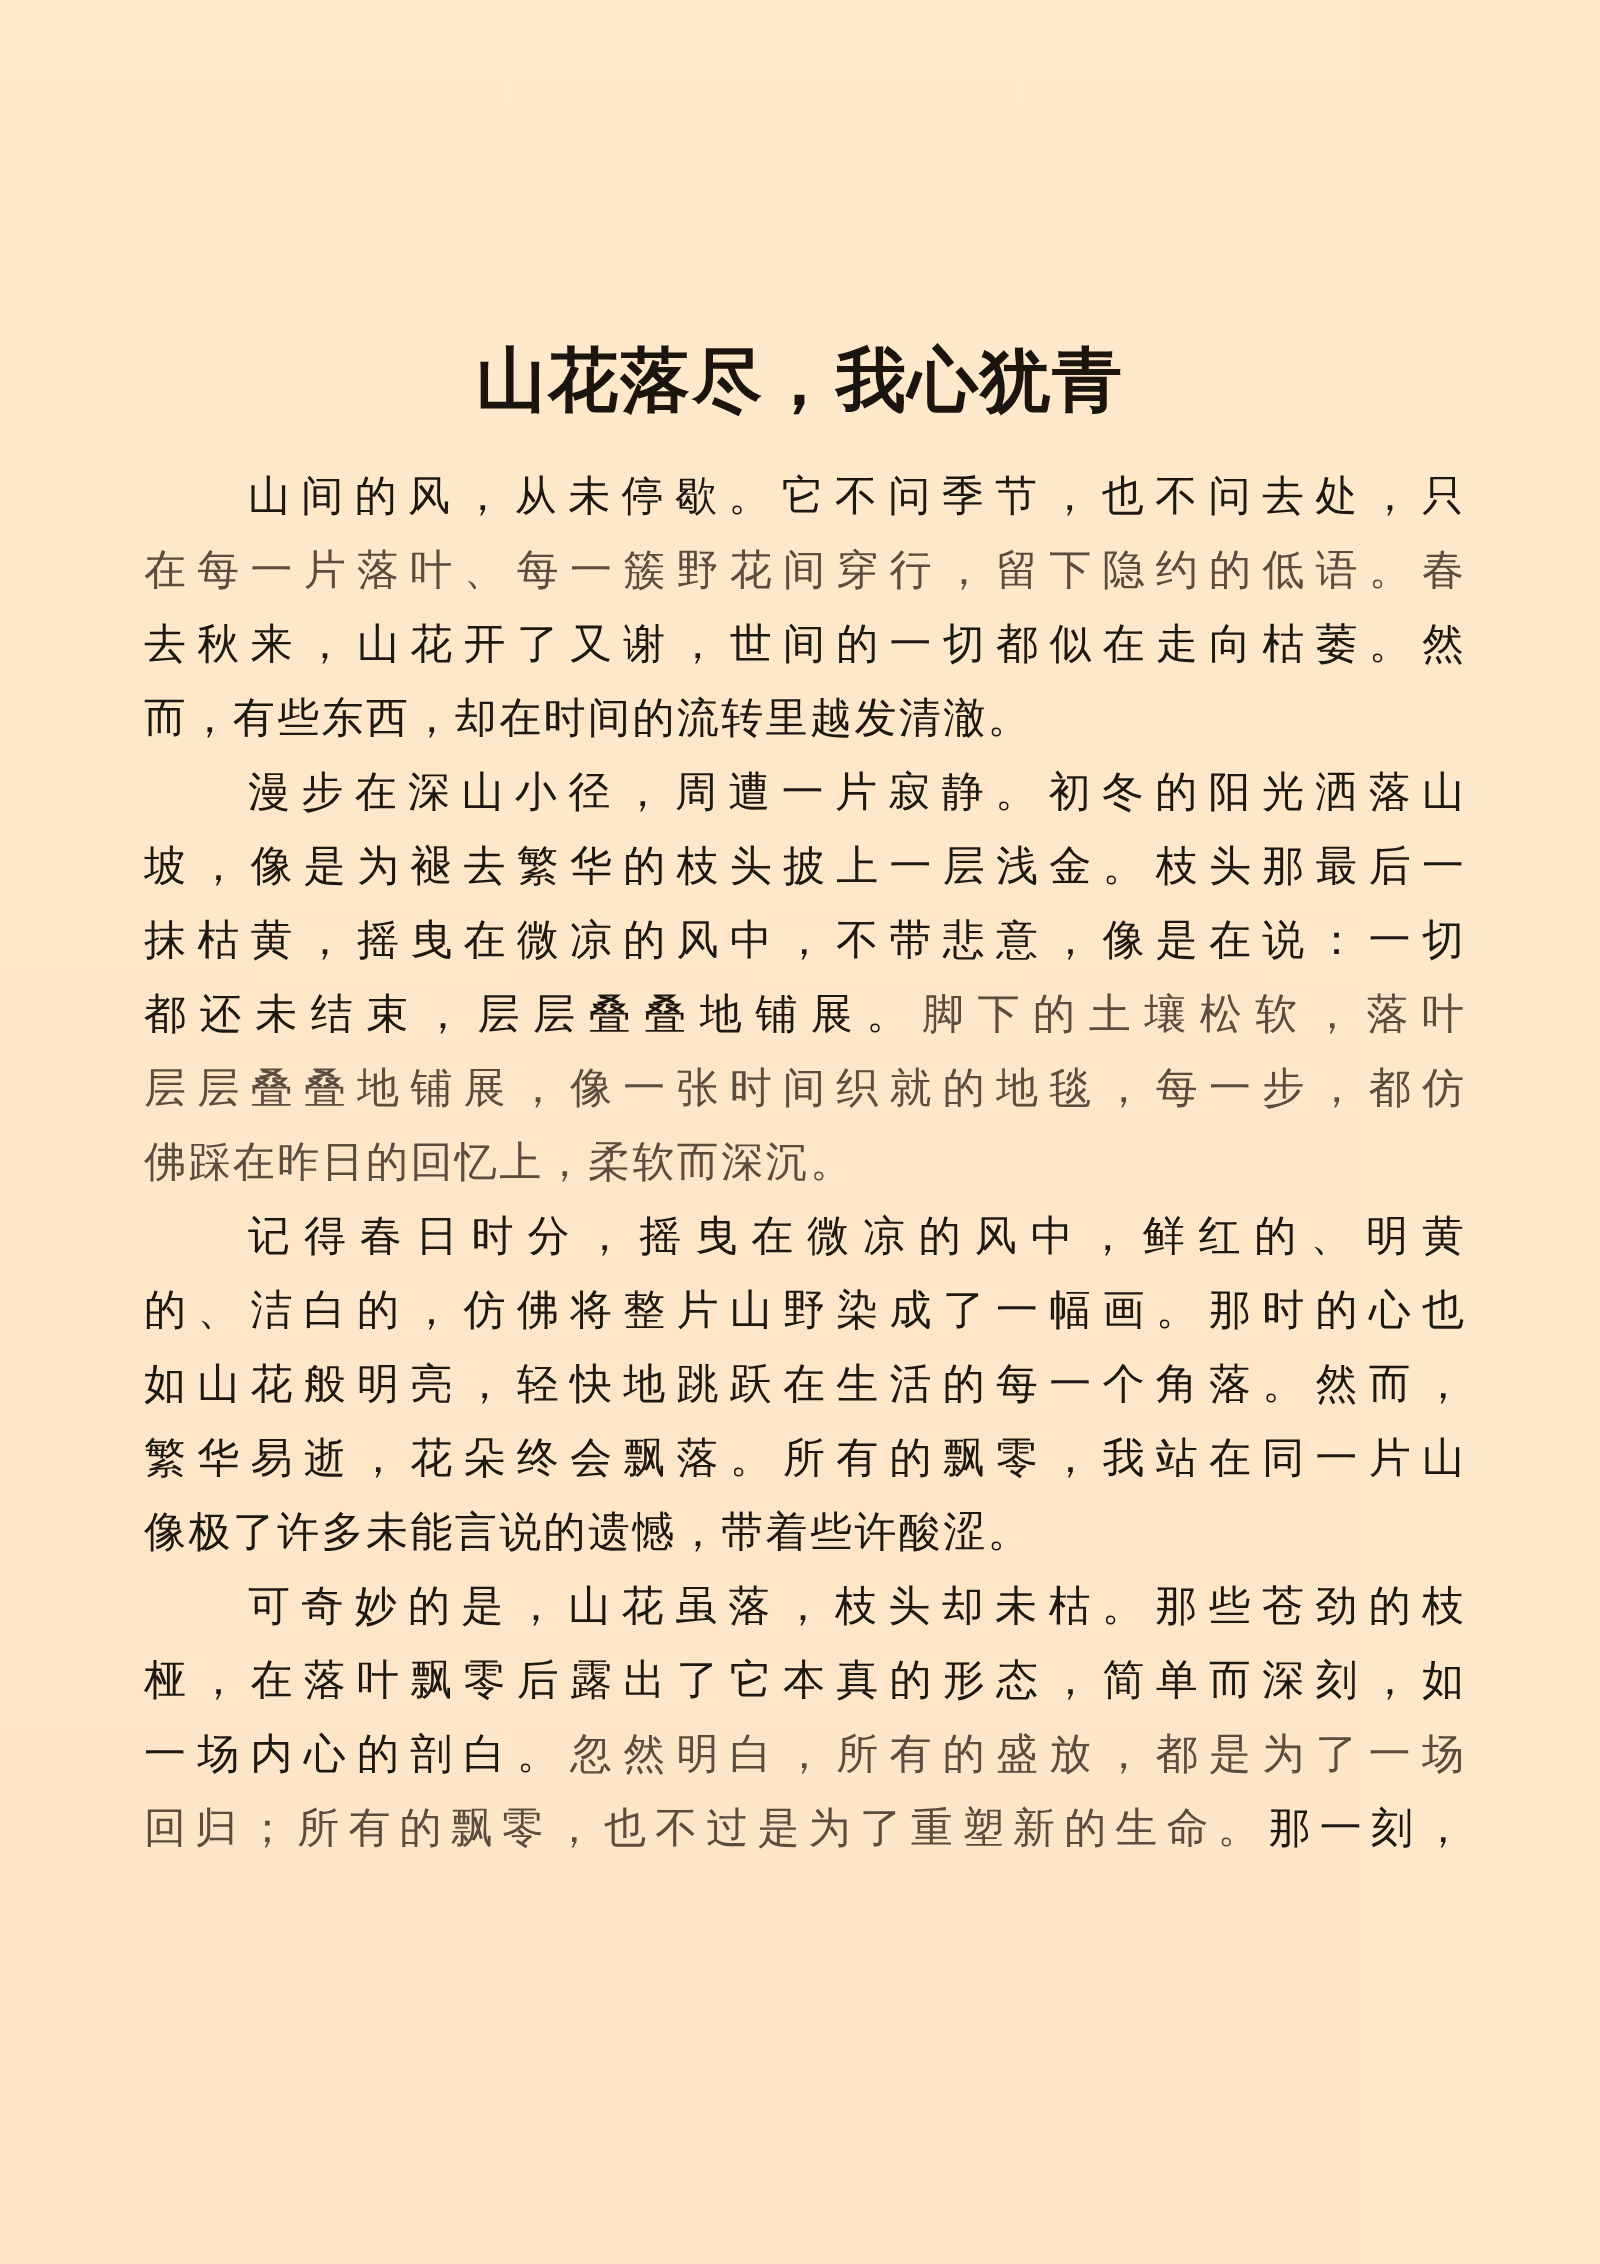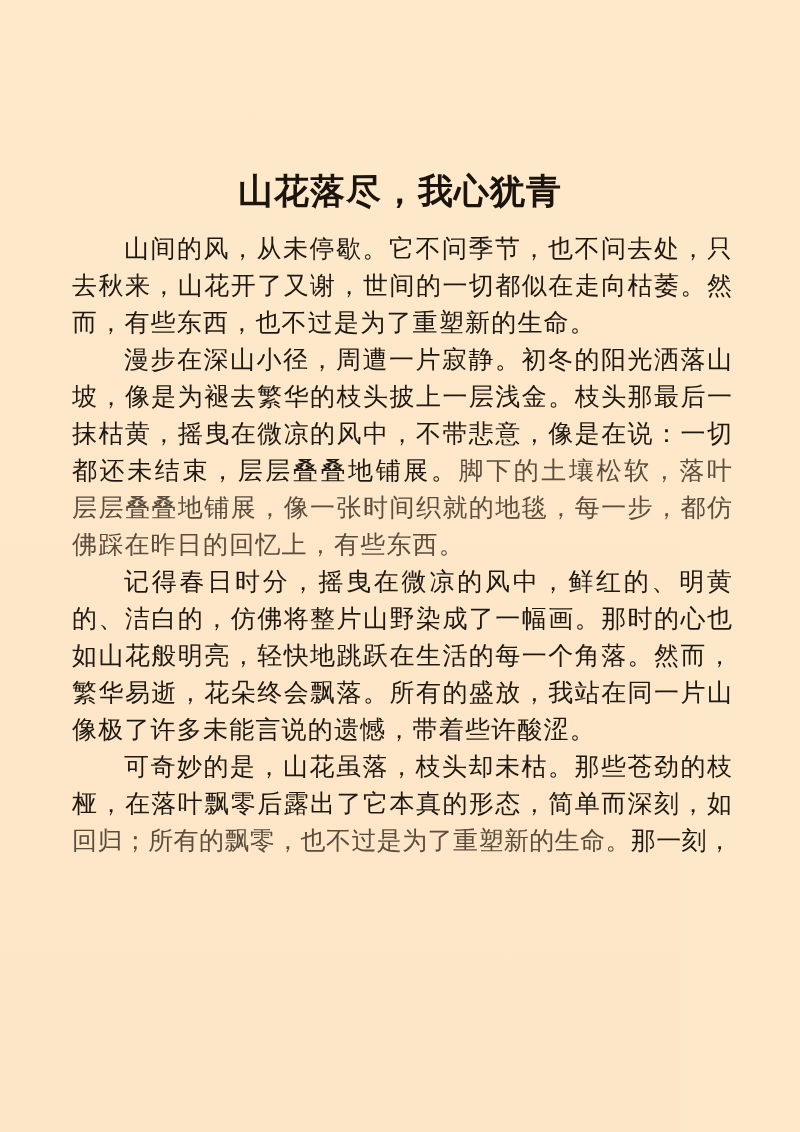--- a/index.html
+++ b/index.html
@@ -36,21 +36,21 @@
     .article {
       position: absolute;
       top: 230px;
       left: 72px;
       width: 660px;
     }
     .line {
       display: block;
       height: 37px;
       line-height: 37px;
-      font-size: 25px;
+      font-size: 21px;
       white-space: nowrap;
       color: #1e1812;
       text-align: justify;
       text-align-last: justify;
       letter-spacing: 0px;
     }
     .line.last {
       text-align-last: left;
       letter-spacing: 1.2px;
     }
@@ -63,40 +63,42 @@
 </head>
 <body>
 
 <div class="page">
   <h1 class="title">山花落尽，我心犹青</h1>
 
   <div class="article">
 
     <div>
       <span class="line indent"><span class="seg-dark">山间的风，从未停歇。它不问季节，也不问去处，只</span></span>
+      <span class="line"><span class="seg-light">在每一片落叶、每一簇野花间穿行，留下隐约的低语。春</span></span>
       <span class="line"><span class="seg-dark">去秋来，山花开了又谢，世间的一切都似在走向枯萎。然</span></span>
-      <span class="line last"><span class="seg-dark">而，有些东西，也不过是为了重塑新的生命。</span></span>
+      <span class="line last"><span class="seg-dark">而，有些东西，却在时间的流转里越发清澈。</span></span>
     </div>
 
     <div>
       <span class="line indent"><span class="seg-dark">漫步在深山小径，周遭一片寂静。初冬的阳光洒落山</span></span>
       <span class="line"><span class="seg-dark">坡，像是为褪去繁华的枝头披上一层浅金。枝头那最后一</span></span>
       <span class="line"><span class="seg-dark">抹枯黄，摇曳在微凉的风中，不带悲意，像是在说：一切</span></span>
       <span class="line"><span class="seg-dark">都还未结束，层层叠叠地铺展。</span><span class="seg-light">脚下的土壤松软，落叶</span></span>
       <span class="line"><span class="seg-light">层层叠叠地铺展，像一张时间织就的地毯，每一步，都仿</span></span>
-      <span class="line last"><span class="seg-light">佛踩在昨日的回忆上，有些东西。</span></span>
+      <span class="line last"><span class="seg-light">佛踩在昨日的回忆上，柔软而深沉。</span></span>
     </div>
 
     <div>
       <span class="line indent"><span class="seg-dark">记得春日时分，摇曳在微凉的风中，鲜红的、明黄</span></span>
       <span class="line"><span class="seg-dark">的、洁白的，仿佛将整片山野染成了一幅画。那时的心也</span></span>
       <span class="line"><span class="seg-dark">如山花般明亮，轻快地跳跃在生活的每一个角落。然而，</span></span>
-      <span class="line"><span class="seg-dark">繁华易逝，花朵终会飘落。所有的盛放，我站在同一片山</span></span>
+      <span class="line"><span class="seg-dark">繁华易逝，花朵终会飘落。所有的飘零，我站在同一片山</span></span>
       <span class="line last"><span class="seg-dark">像极了许多未能言说的遗憾，带着些许酸涩。</span></span>
     </div>
 
     <div>
       <span class="line indent"><span class="seg-dark">可奇妙的是，山花虽落，枝头却未枯。那些苍劲的枝</span></span>
       <span class="line"><span class="seg-dark">桠，在落叶飘零后露出了它本真的形态，简单而深刻，如</span></span>
+      <span class="line"><span class="seg-dark">一场内心的剖白。</span><span class="seg-light">忽然明白，所有的盛放，都是为了一场</span></span>
       <span class="line"><span class="seg-light">回归；所有的飘零，也不过是为了重塑新的生命。</span><span class="seg-dark">那一刻，</span></span>
     </div>
   </div>
 </div>
 
 </body></html>

